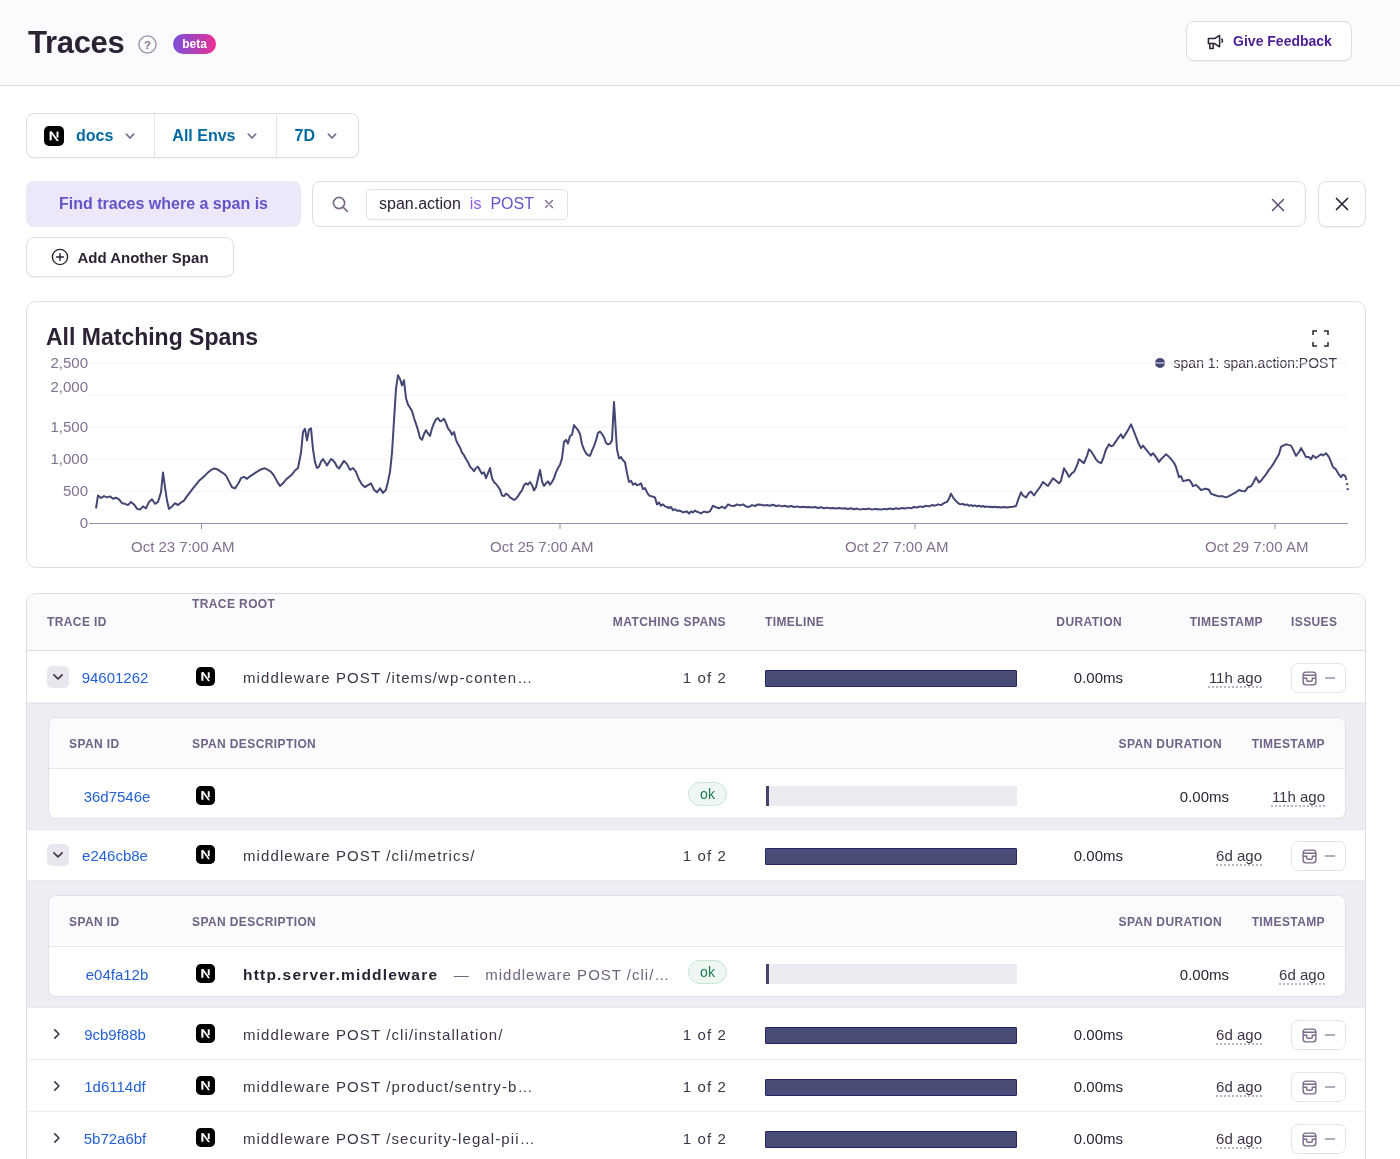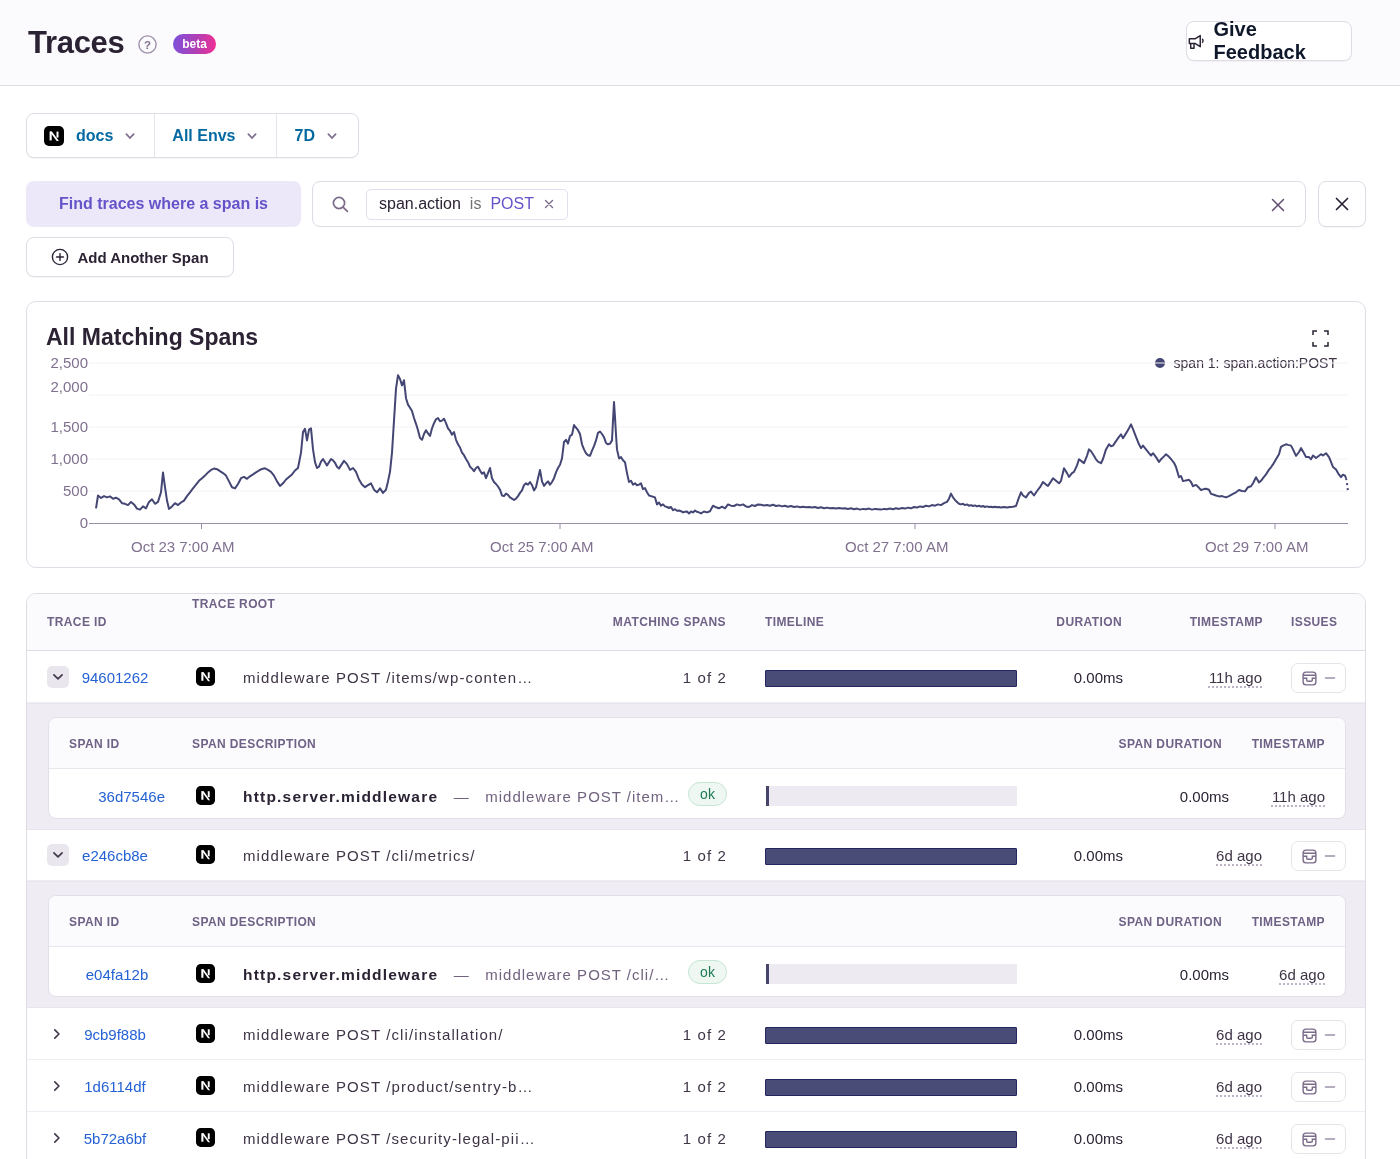--- a/index.html
+++ b/index.html
@@ -12,21 +12,21 @@
   background:#fbfafc; border-bottom:1px solid #e0dce5; }
 #title { position:absolute; left:28px; top:25px; font-size:31px; font-weight:bold;
   color:#2b2233; letter-spacing:-0.3px; }
 #qicon { position:absolute; left:138px; top:35px; }
 #beta { position:absolute; left:173px; top:34px; width:43px; height:20px; border-radius:10px;
   background:linear-gradient(95deg,#7c51dc 0%,#b13fb4 55%,#f22e93 100%);
   color:#fff; font-size:12px; font-weight:bold; text-align:center; line-height:20px; }
 #fbbtn { position:absolute; left:1186px; top:21px; width:166px; height:40px;
   background:#fff; border:1px solid #e0dce5; border-radius:8px;
   display:flex; align-items:center; justify-content:center; gap:8px;
-  font-size:20px; font-weight:bold; color:#0f172a; box-shadow:0 1px 1px rgba(40,30,60,0.04);}
+  font-size:14px; font-weight:bold; color:#4c1d95; box-shadow:0 1px 1px rgba(40,30,60,0.04);}
 
 #fbar { position:absolute; left:26px; top:113px; width:333px; height:45px;
   background:#fff; border:1px solid #e0dce5; border-radius:8px;
   display:flex; align-items:center; box-shadow:0 1px 1px rgba(40,30,60,0.04);}
 .fseg { display:flex; align-items:center; gap:10px; padding:0 17px; height:100%; flex:none; }
 .fdiv { width:1px; height:100%; background:#e7e3ec; }
 .fname { font-size:16px; font-weight:bold; color:#0369a1; white-space:nowrap; }
 
 #findpill { position:absolute; left:26px; top:181px; width:275px; height:46px;
   background:#ece8f9; border-radius:8px; display:flex; align-items:center; justify-content:center;
@@ -132,21 +132,21 @@
   </div>
 
   <div id="findpill">Find traces where a span is</div>
   <div id="sbar">
     <svg style="margin-left:18px" width="19" height="19" viewBox="0 0 19 19" fill="none" stroke="#7a6b89" stroke-width="1.7" stroke-linecap="round">
         <circle cx="8" cy="8" r="5.6"></circle>
         <path d="M12.3 12.3 L16.4 16.4"></path>
       </svg>
     <div id="token">
       <span style="color:#2b2233">span.action</span>
-      <span style="color:#737373">is</span>
+      <span style="color:#8b5cf6">is</span>
       <span style="color:#6453c9">POST</span>
       <svg width="12" height="12" viewBox="0 0 12 12" fill="none" stroke="#7a6b89" stroke-width="1.4" stroke-linecap="round">
           <path d="M2.5 2.5 L9.5 9.5 M9.5 2.5 L2.5 9.5"></path>
         </svg>
     </div>
     <svg id="clearx" width="22" height="22" viewBox="0 0 22 22" fill="none" stroke="#5f4b70" stroke-width="1.5" stroke-linecap="round">
         <path d="M5.5 5.5 L16.5 16.5 M16.5 5.5 L5.5 16.5"></path>
       </svg>
   </div>
   <div id="xbtn">
@@ -236,28 +236,27 @@
         </div>
       </div>
 <div class="gray" style="top:109px;height:127px">
         <div class="subtbl">
           <div class="subhead">
             <span class="th abs" style="left:20px;top:19px">SPAN ID</span>
             <span class="th abs" style="left:143px;top:19px">SPAN DESCRIPTION</span>
             <span class="th abs rightcol" style="right:123px;top:19px">SPAN DURATION</span>
             <span class="th abs rightcol" style="right:20px;top:19px">TIMESTAMP</span>
           </div>
-          <div class="link abs" style="left:20px;top:70px;width:96px;text-align:right">36d7546e</div>
+          <div class="link abs" style="left:20px;top:70px;width:96px;text-align:center">36d7546e</div>
           <svg class="nlogo" style="left:147px;top:68px" width="19" height="19" viewBox="0 0 20 20">
             <rect width="20" height="20" rx="5" fill="#000"></rect>
             <path d="M5.6 5.6 h2.2 v8.8 h-2.2 z" fill="#fff"></path>
             <path d="M5.8 5.6 h2.2 l6.8 9.3 -2.1 0.2 z" fill="#fff"></path>
             <path d="M12.4 5.6 h2 v6.2 h-2 z" fill="#fff"></path>
           </svg>
-          <div class="abs" style="left:194px;top:70px;font-size:15px;white-space:nowrap"><b style="color:#2b2233;font-size:15.5px;letter-spacing:1.2px">http.server.middleware</b><span style="color:#71627e;letter-spacing:1px">&nbsp;&nbsp;&nbsp;—&nbsp;&nbsp;&nbsp;middleware POST /item…</span></div>
           <div class="okpill abs" style="left:639px;top:64px">ok</div>
           <div class="lbar" style="left:717px;top:68px;width:251px"></div>
           <div class="tick2" style="left:717px;top:68px"></div>
           <div class="ms abs rightcol" style="right:116px;top:70px">0.00ms</div>
           <div class="ago abs rightcol" style="right:20px;top:70px">11h ago</div>
         </div>
       </div>
 <div class="row sep" style="top:236px;height:51px">
         <div class="chevbtn" style="left:20px;top:14px">
           <svg width="14" height="14" viewBox="0 0 14 14" fill="none" stroke="#433a4d" stroke-width="1.7" stroke-linecap="round" stroke-linejoin="round">

